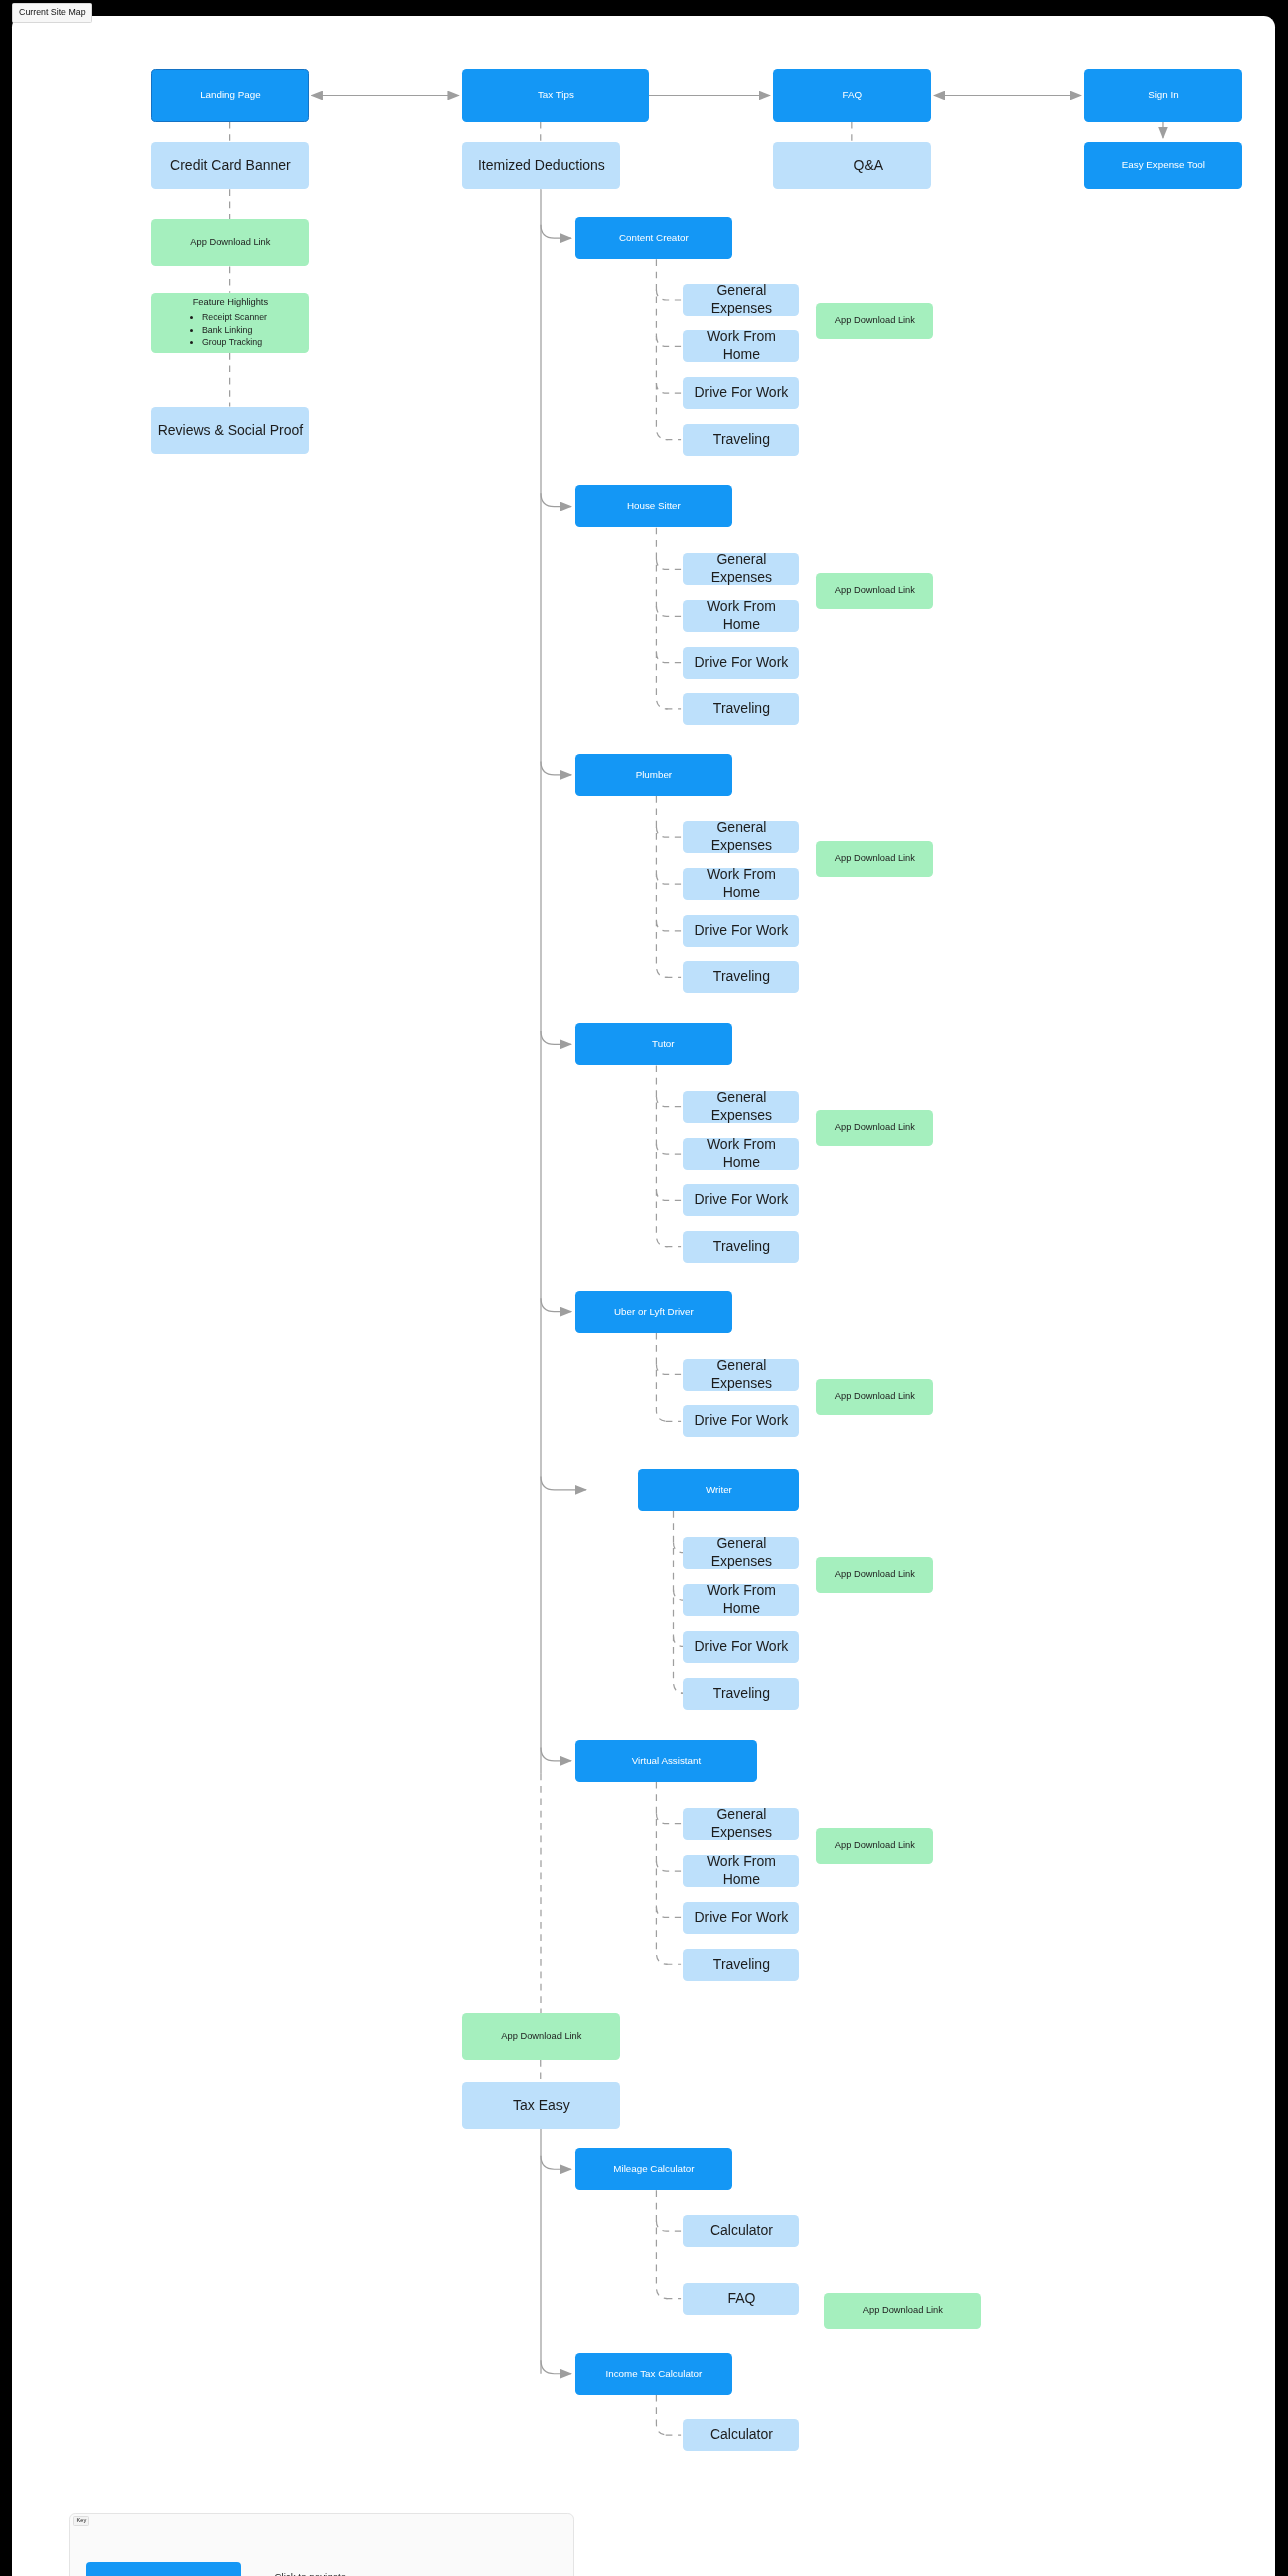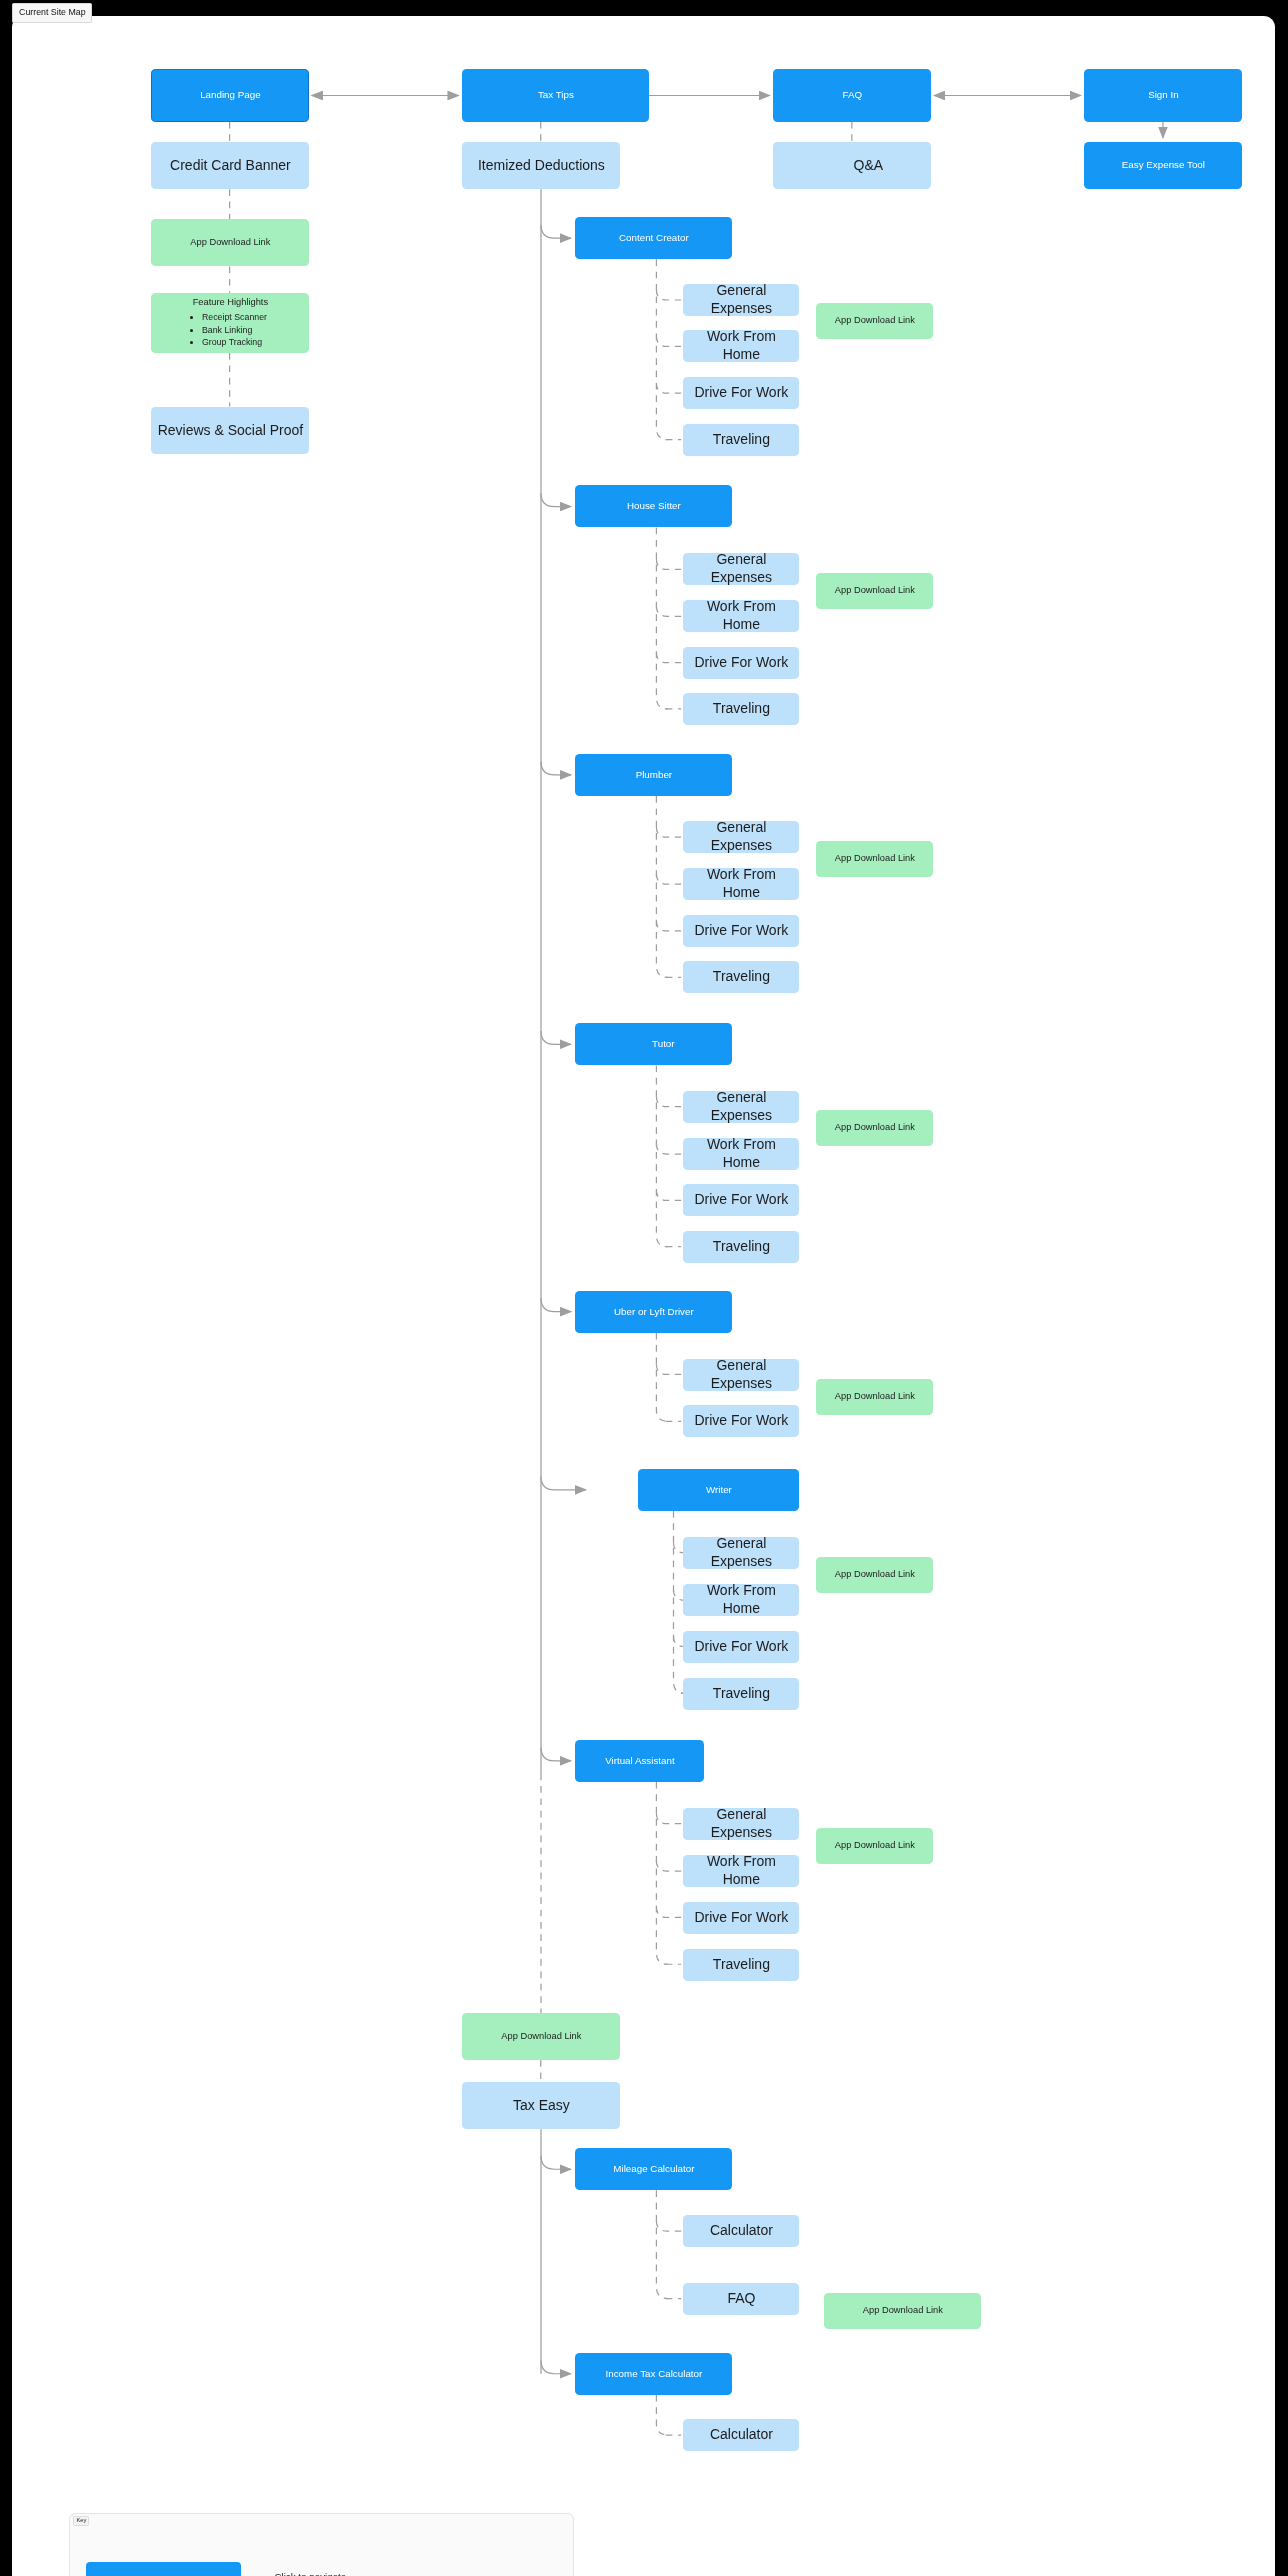--- a/index.html
+++ b/index.html
@@ -280,21 +280,21 @@
         </div>
         <div class="node n-section" style="left: 671px; top: 1615px; width: 116px; height: 32px;">
           <span>Drive For Work</span>
         </div>
         <div class="node n-section" style="left: 671px; top: 1662px; width: 116px; height: 32px;">
           <span>Traveling</span>
         </div>
         <div class="node n-marketing" style="left: 804px; top: 1541px; width: 117px; height: 36px;">
           <span>App Download Link</span>
         </div>
-        <div class="node n-page" style="left: 563px; top: 1724px; width: 129px; height: 42px;">
+        <div class="node n-page" style="left: 563px; top: 1724px; width: 182px; height: 42px;">
           <span>Virtual Assistant</span>
         </div>
         <div class="node n-section" style="left: 671px; top: 1792px; width: 116px; height: 32px;">
           <span>General Expenses</span>
         </div>
         <div class="node n-section" style="left: 671px; top: 1839px; width: 116px; height: 32px;">
           <span>Work From Home</span>
         </div>
         <div class="node n-section" style="left: 671px; top: 1886px; width: 116px; height: 32px;">
           <span>Drive For Work</span>

